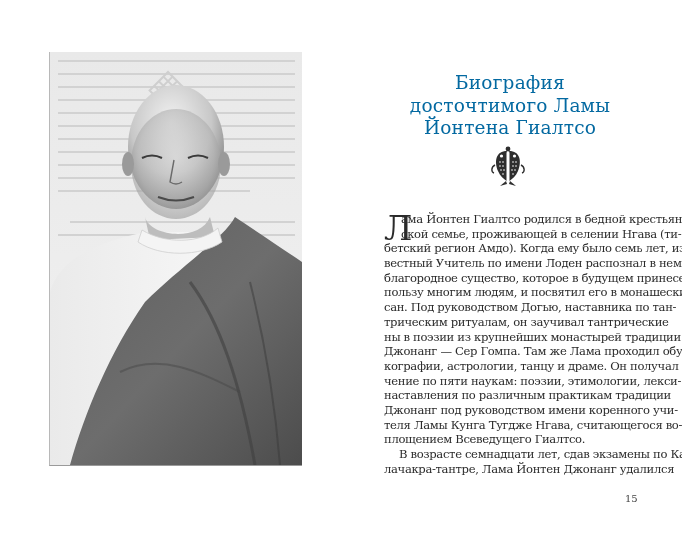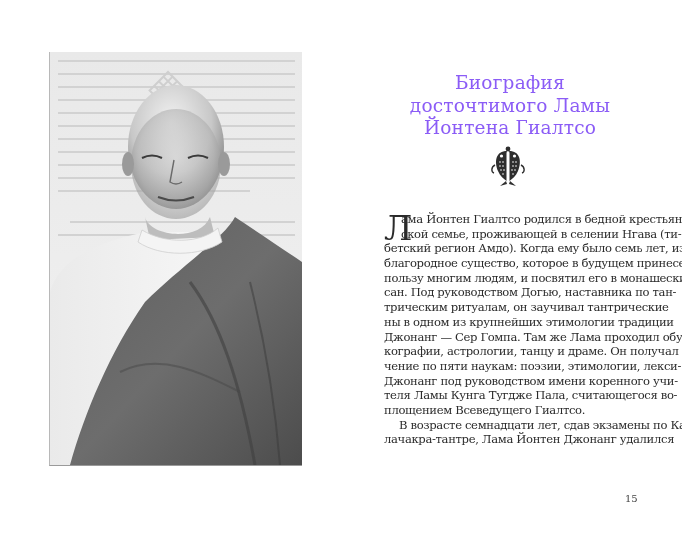--- a/index.html
+++ b/index.html
@@ -12,21 +12,21 @@
   
   .photo {
     position: absolute; left: 49px; top: 52px; width: 252px; height: 413px;
     background: #ececec; overflow: hidden; border-left: 1px solid #b8b8b8; border-bottom: 1px solid #9a9a9a;
   }
   .photo svg { display: block; }
 
   
   .title {
     position: absolute; left: 360px; width: 300px; top: 72px;
-    text-align: center; font-size: 18.5px; line-height: 22.5px; color: #8b5cf6; letter-spacing: 0.2px;
+    text-align: center; font-size: 18.5px; line-height: 22.5px; color: #0369a1; letter-spacing: 0.2px;
     font-family: "DejaVu Serif", serif;
   }
   .title div { white-space: nowrap; }
   .ornament { position: absolute; left: 488px; top: 145px; width: 40px; height: 42px; }
 
   .body-text {
     position: absolute; left: 384px; top: 212px; width: 256px;
     font-size: 11.6px; line-height: 14.7px; color: #2b2b2b;
     font-family: "DejaVu Serif", serif; letter-spacing: -0.35px;
   }
@@ -166,29 +166,31 @@
         <rect x="19.3" y="9" width="1.4" height="22"></rect>
       </g>
     </svg>
   </div>
 
   <div class="body-text">
     <span class="dropcap">Л</span>
     <div class="line dc">ама Йонтен Гиалтсо родился в бедной крестьян-</div>
     <div class="line dc">ской семье, проживающей в селении Нгава (ти-</div>
     <div class="line">бетский регион Амдо). Когда ему было семь лет, из-</div>
+    <div class="line">вестный Учитель по имени Лоден распознал в нем</div>
     <div class="line">благородное существо, которое в будущем принесет</div>
     <div class="line">пользу многим людям, и посвятил его в монашеский</div>
     <div class="line">сан. Под руководством Догью, наставника по тан-</div>
     <div class="line">трическим ритуалам, он заучивал тантрические</div>
-    <div class="line">ны в одном из крупнейших этимологии традиции</div>
+    <div class="line">ны в поэзии из крупнейших монастырей традиции</div>
     <div class="line">Джонанг — Сер Гомпа. Там же Лама проходил обу-</div>
     <div class="line">кографии, астрологии, танцу и драме. Он получал</div>
     <div class="line">чение по пяти наукам: поэзии, этимологии, лекси-</div>
+    <div class="line">наставления по различным практикам традиции</div>
     <div class="line">Джонанг под руководством имени коренного учи-</div>
-    <div class="line">теля Ламы Кунга Тугдже Пала, считающегося во-</div>
+    <div class="line">теля Ламы Кунга Тугдже Нгава, считающегося во-</div>
     <div class="line last">площением Всеведущего Гиалтсо.</div>
     <div class="line indent">В возрасте семнадцати лет, сдав экзамены по Ка-</div>
     <div class="line">лачакра-тантре, Лама Йонтен Джонанг удалился</div>
   </div>
 
   <div class="page-number">15</div>
 </div>
 
 </body></html>

